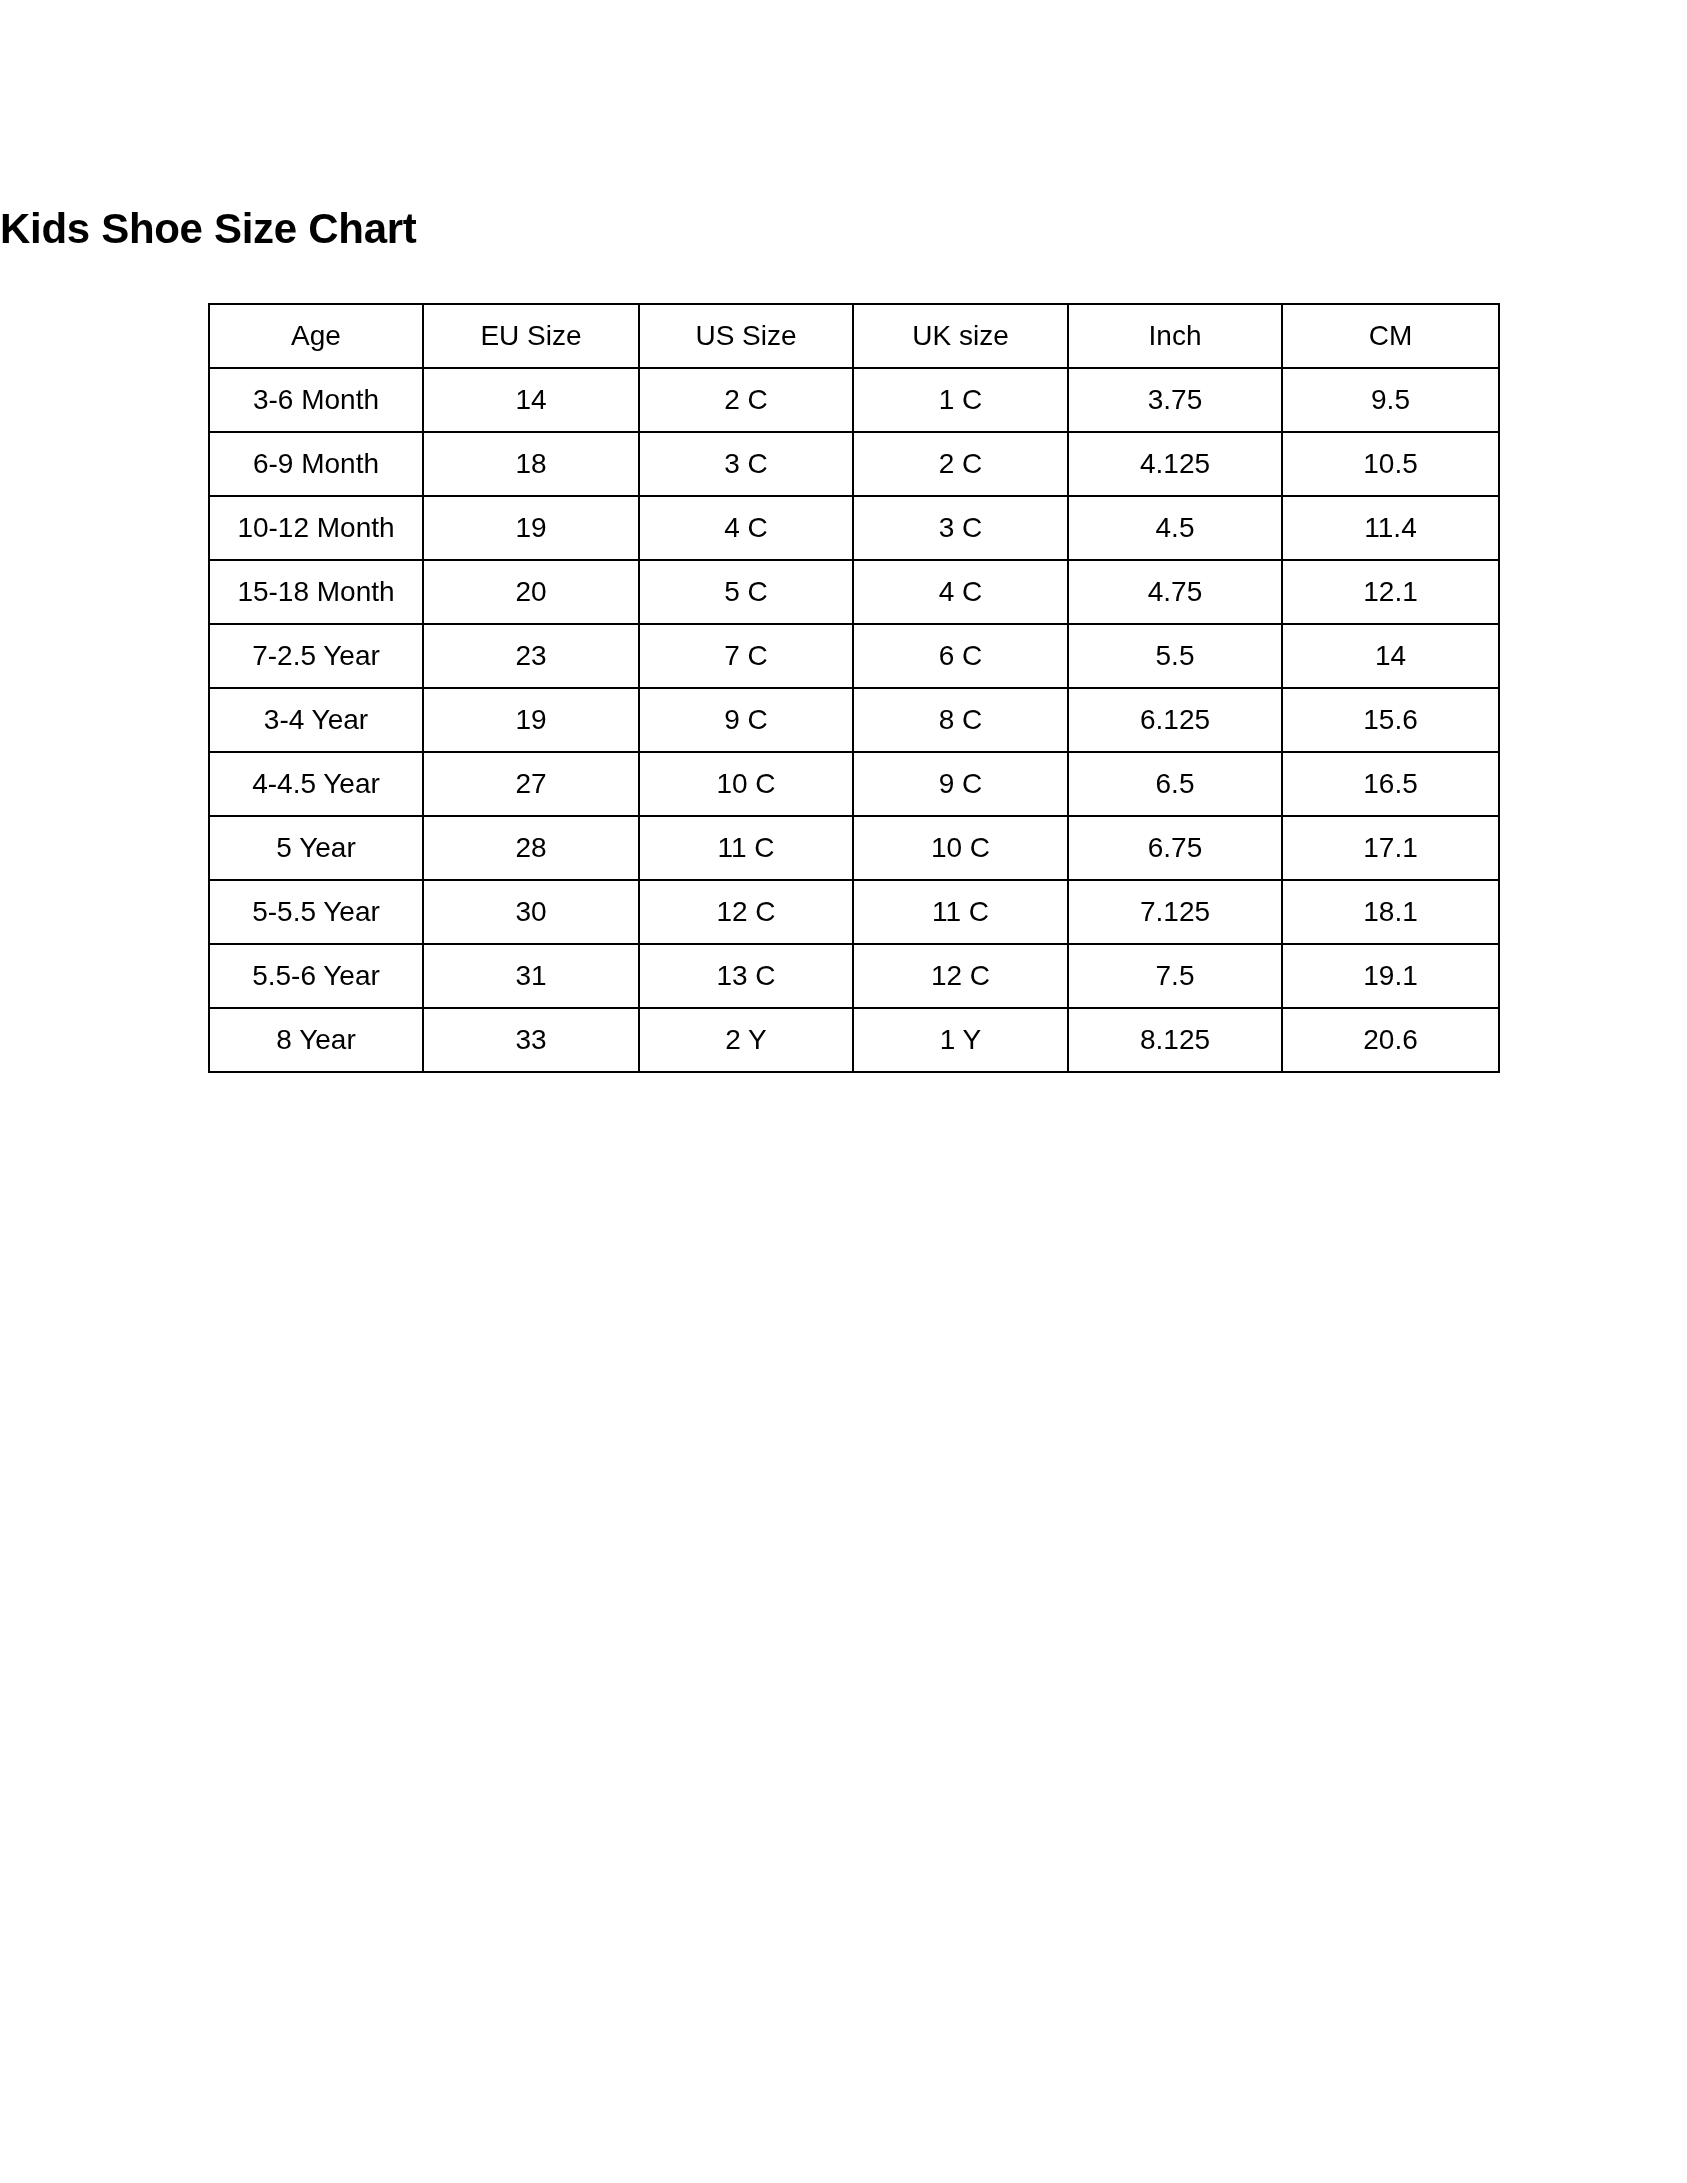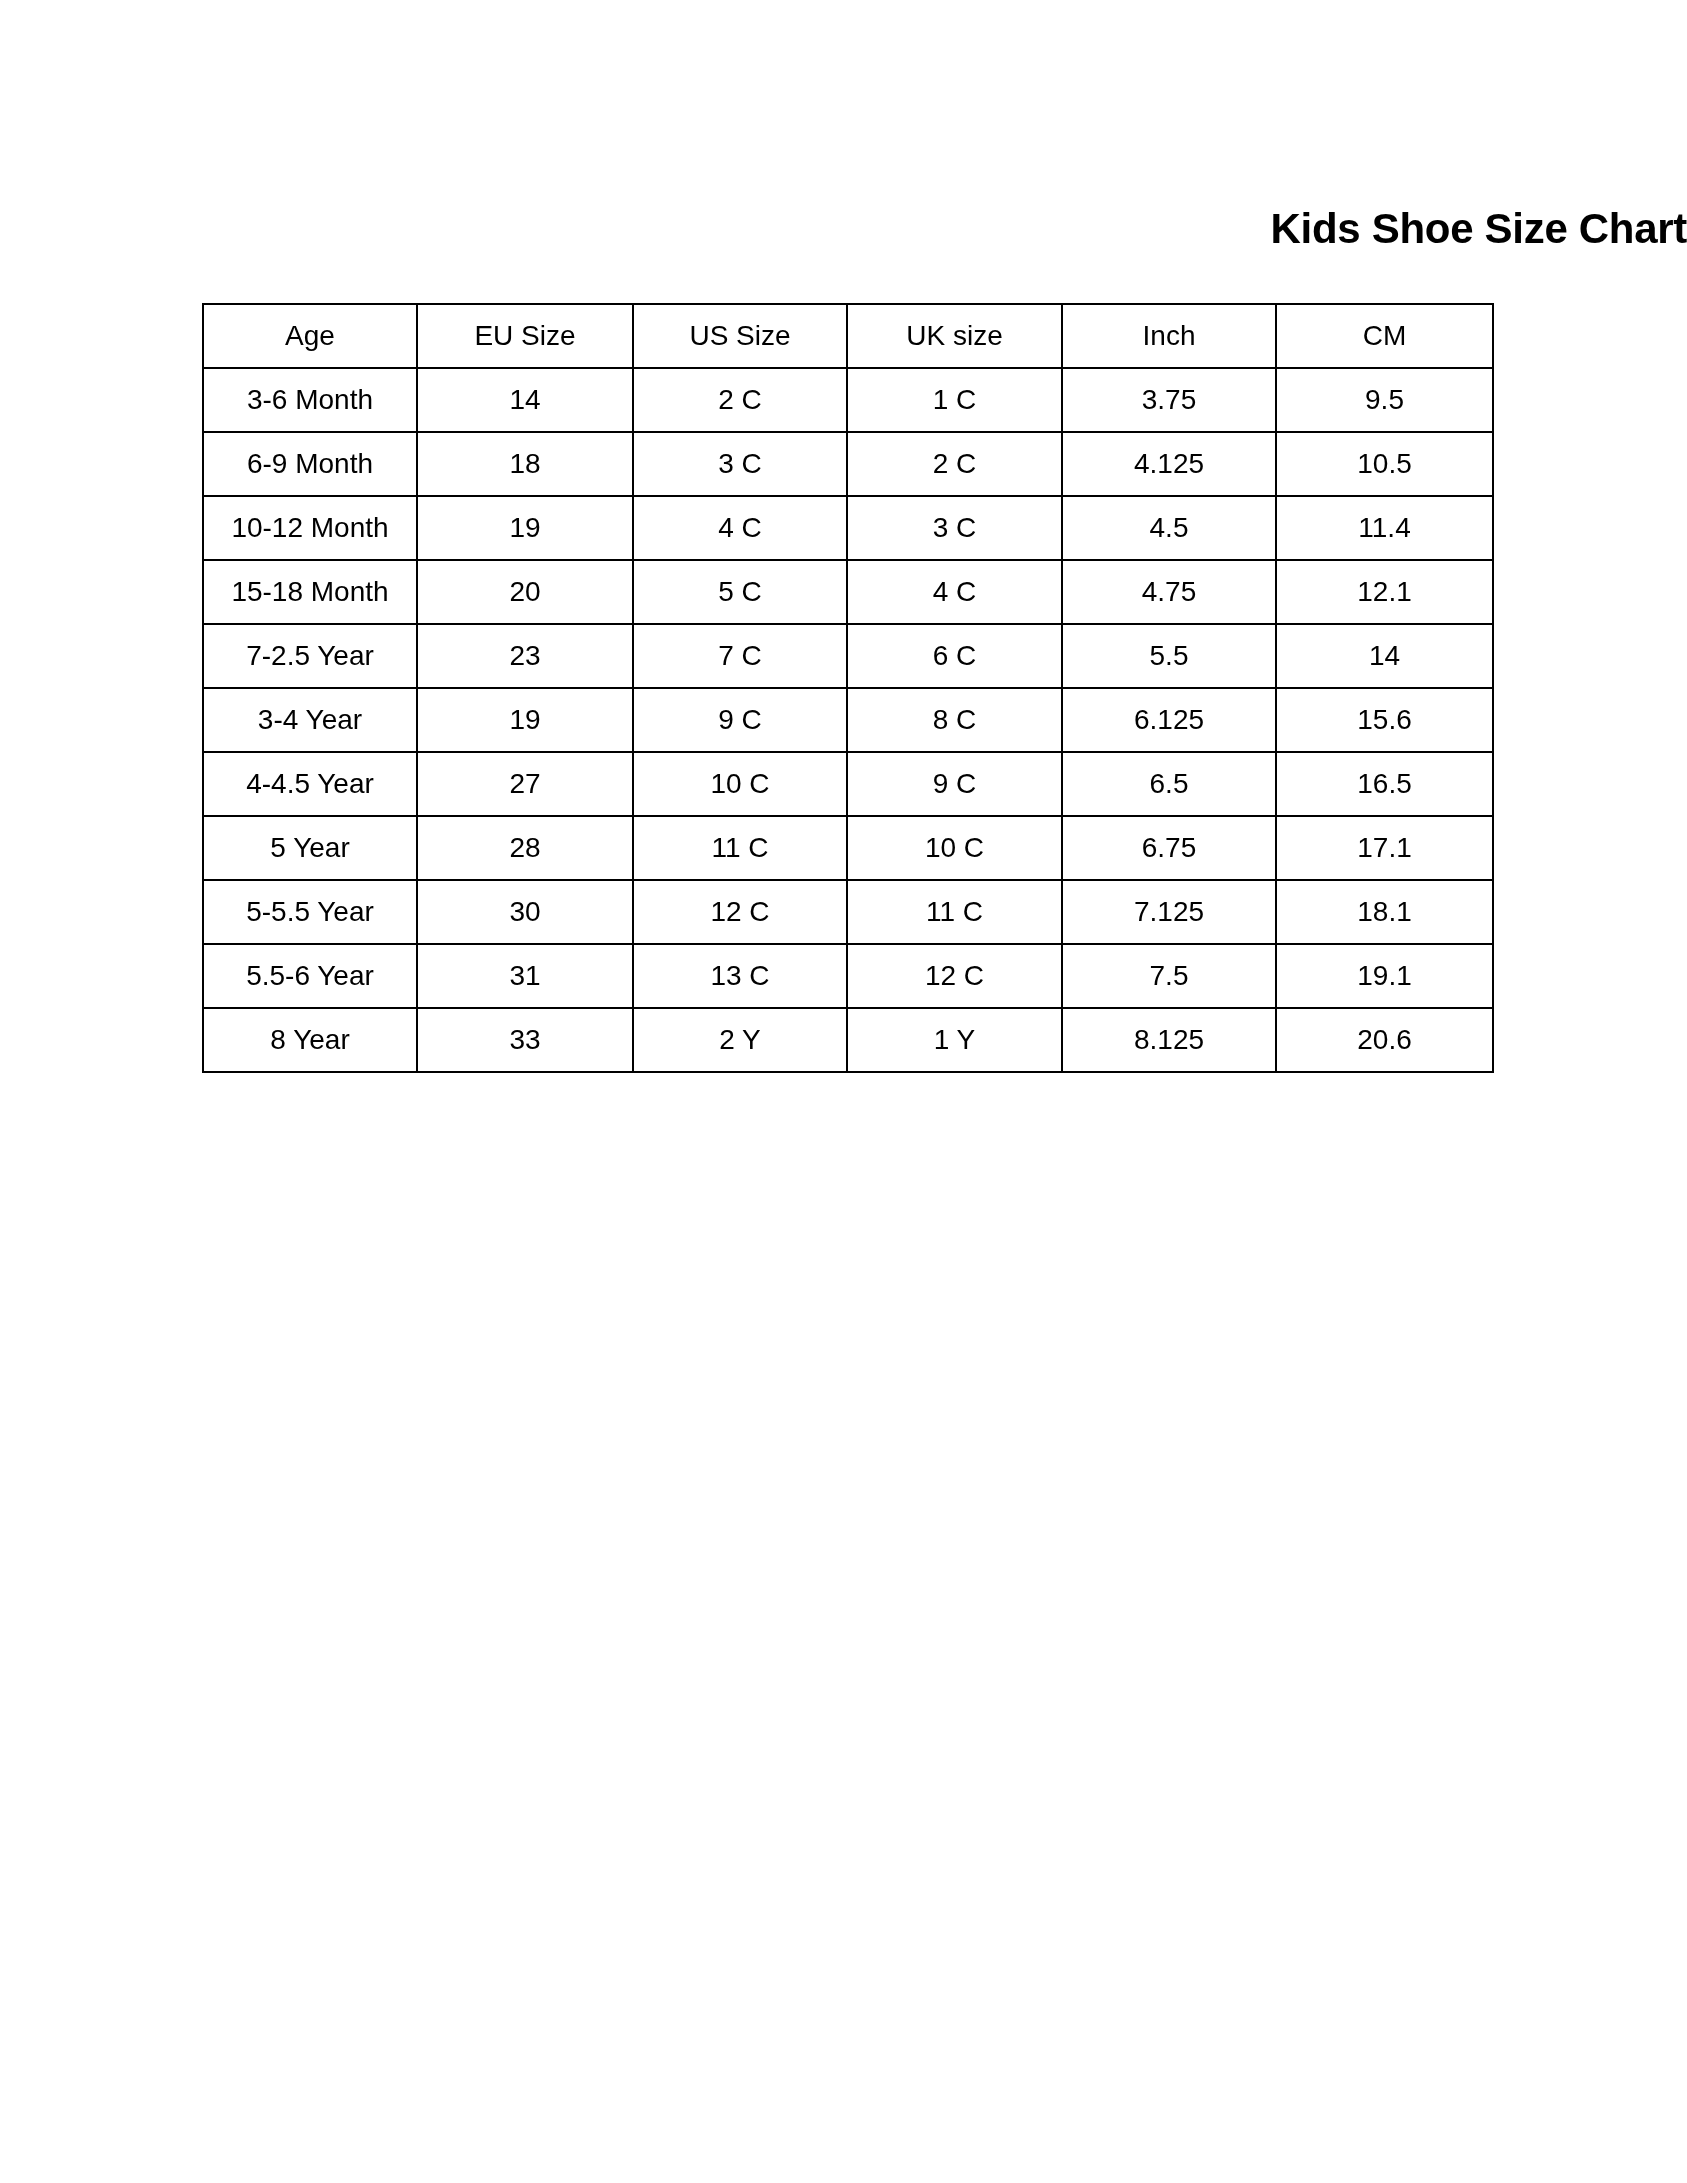--- a/index.html
+++ b/index.html
@@ -23,31 +23,31 @@
     width: 1687px;
     height: 2183px;
     background: #ffffff;
   }
 
   #chart-title {
     position: absolute;
     left: 0;
     top: 180px;
     width: 1687px;
-    text-align: right;
+    text-align: left;
     font-size: 42px;
     font-weight: bold;
     letter-spacing: -0.3px;
     line-height: 1;
     white-space: nowrap;
   }
 
   #size-table {
     position: absolute;
-    left: 202px;
+    left: 208px;
     top: 303px;
     width: 1291px;
     border-collapse: collapse;
     table-layout: fixed;
   }
 
   #size-table col.c-age    { width: 214px; }
   #size-table col.c-eu     { width: 216px; }
   #size-table col.c-us     { width: 214px; }
   #size-table col.c-uk     { width: 215px; }

